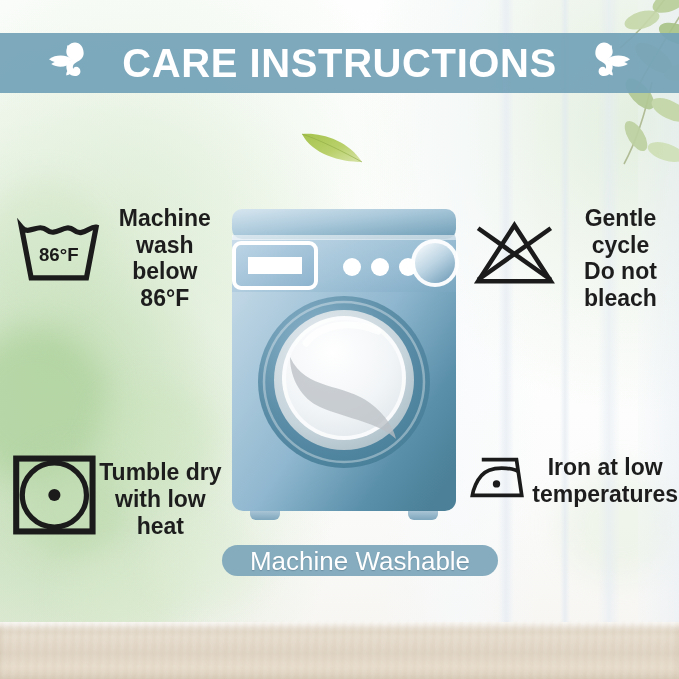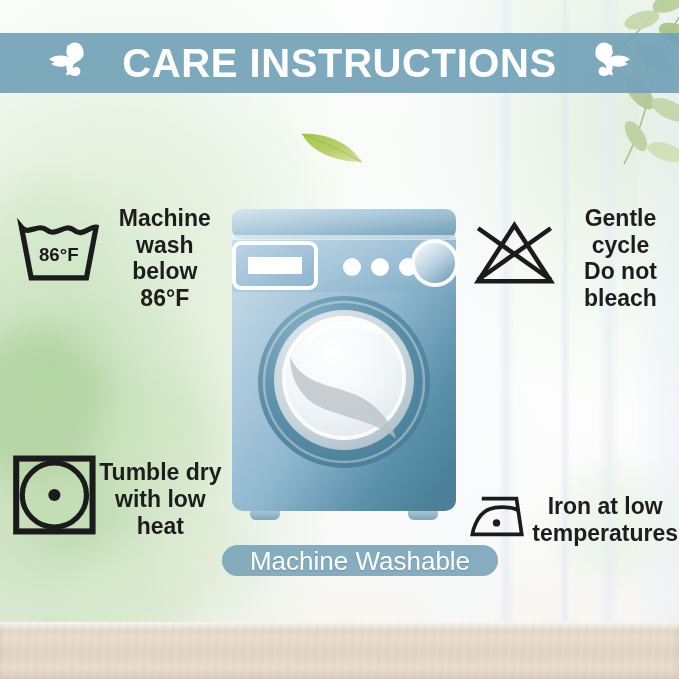--- a/index.html
+++ b/index.html
@@ -47,21 +47,21 @@
 
   
   .cell{position:absolute;display:flex;align-items:center;}
   .cell .sym{display:block;}
   .cap{margin-top:9px;text-align:center;color:#1d1d1d;font-size:23px;line-height:1.16;
     font-family:"Liberation Sans",sans-serif;white-space:pre-line;font-weight:bold;}
 
   #cell-wash{left:11px;top:196px;width:212px;}
   #cell-bleach{left:466px;top:196px;width:212px;}
   #cell-dry{left:11px;top:447px;width:212px;}
-  #cell-iron{left:466px;top:468px;width:212px;}
+  #cell-iron{left:466px;top:429px;width:212px;}
 
   
   .machine{position:absolute;left:228px;top:207px;width:232px;height:325px;}
 
   
   .badge{position:absolute;left:222px;top:545px;width:276px;height:31px;
     border-radius:16px;background:rgba(124,166,186,.92);
     display:flex;align-items:center;justify-content:center;}
   .badge-label{color:#fff;font-size:26px;line-height:1;font-family:"Liberation Sans",sans-serif;
     text-shadow:0 1px 1px rgba(60,90,105,.35);}

